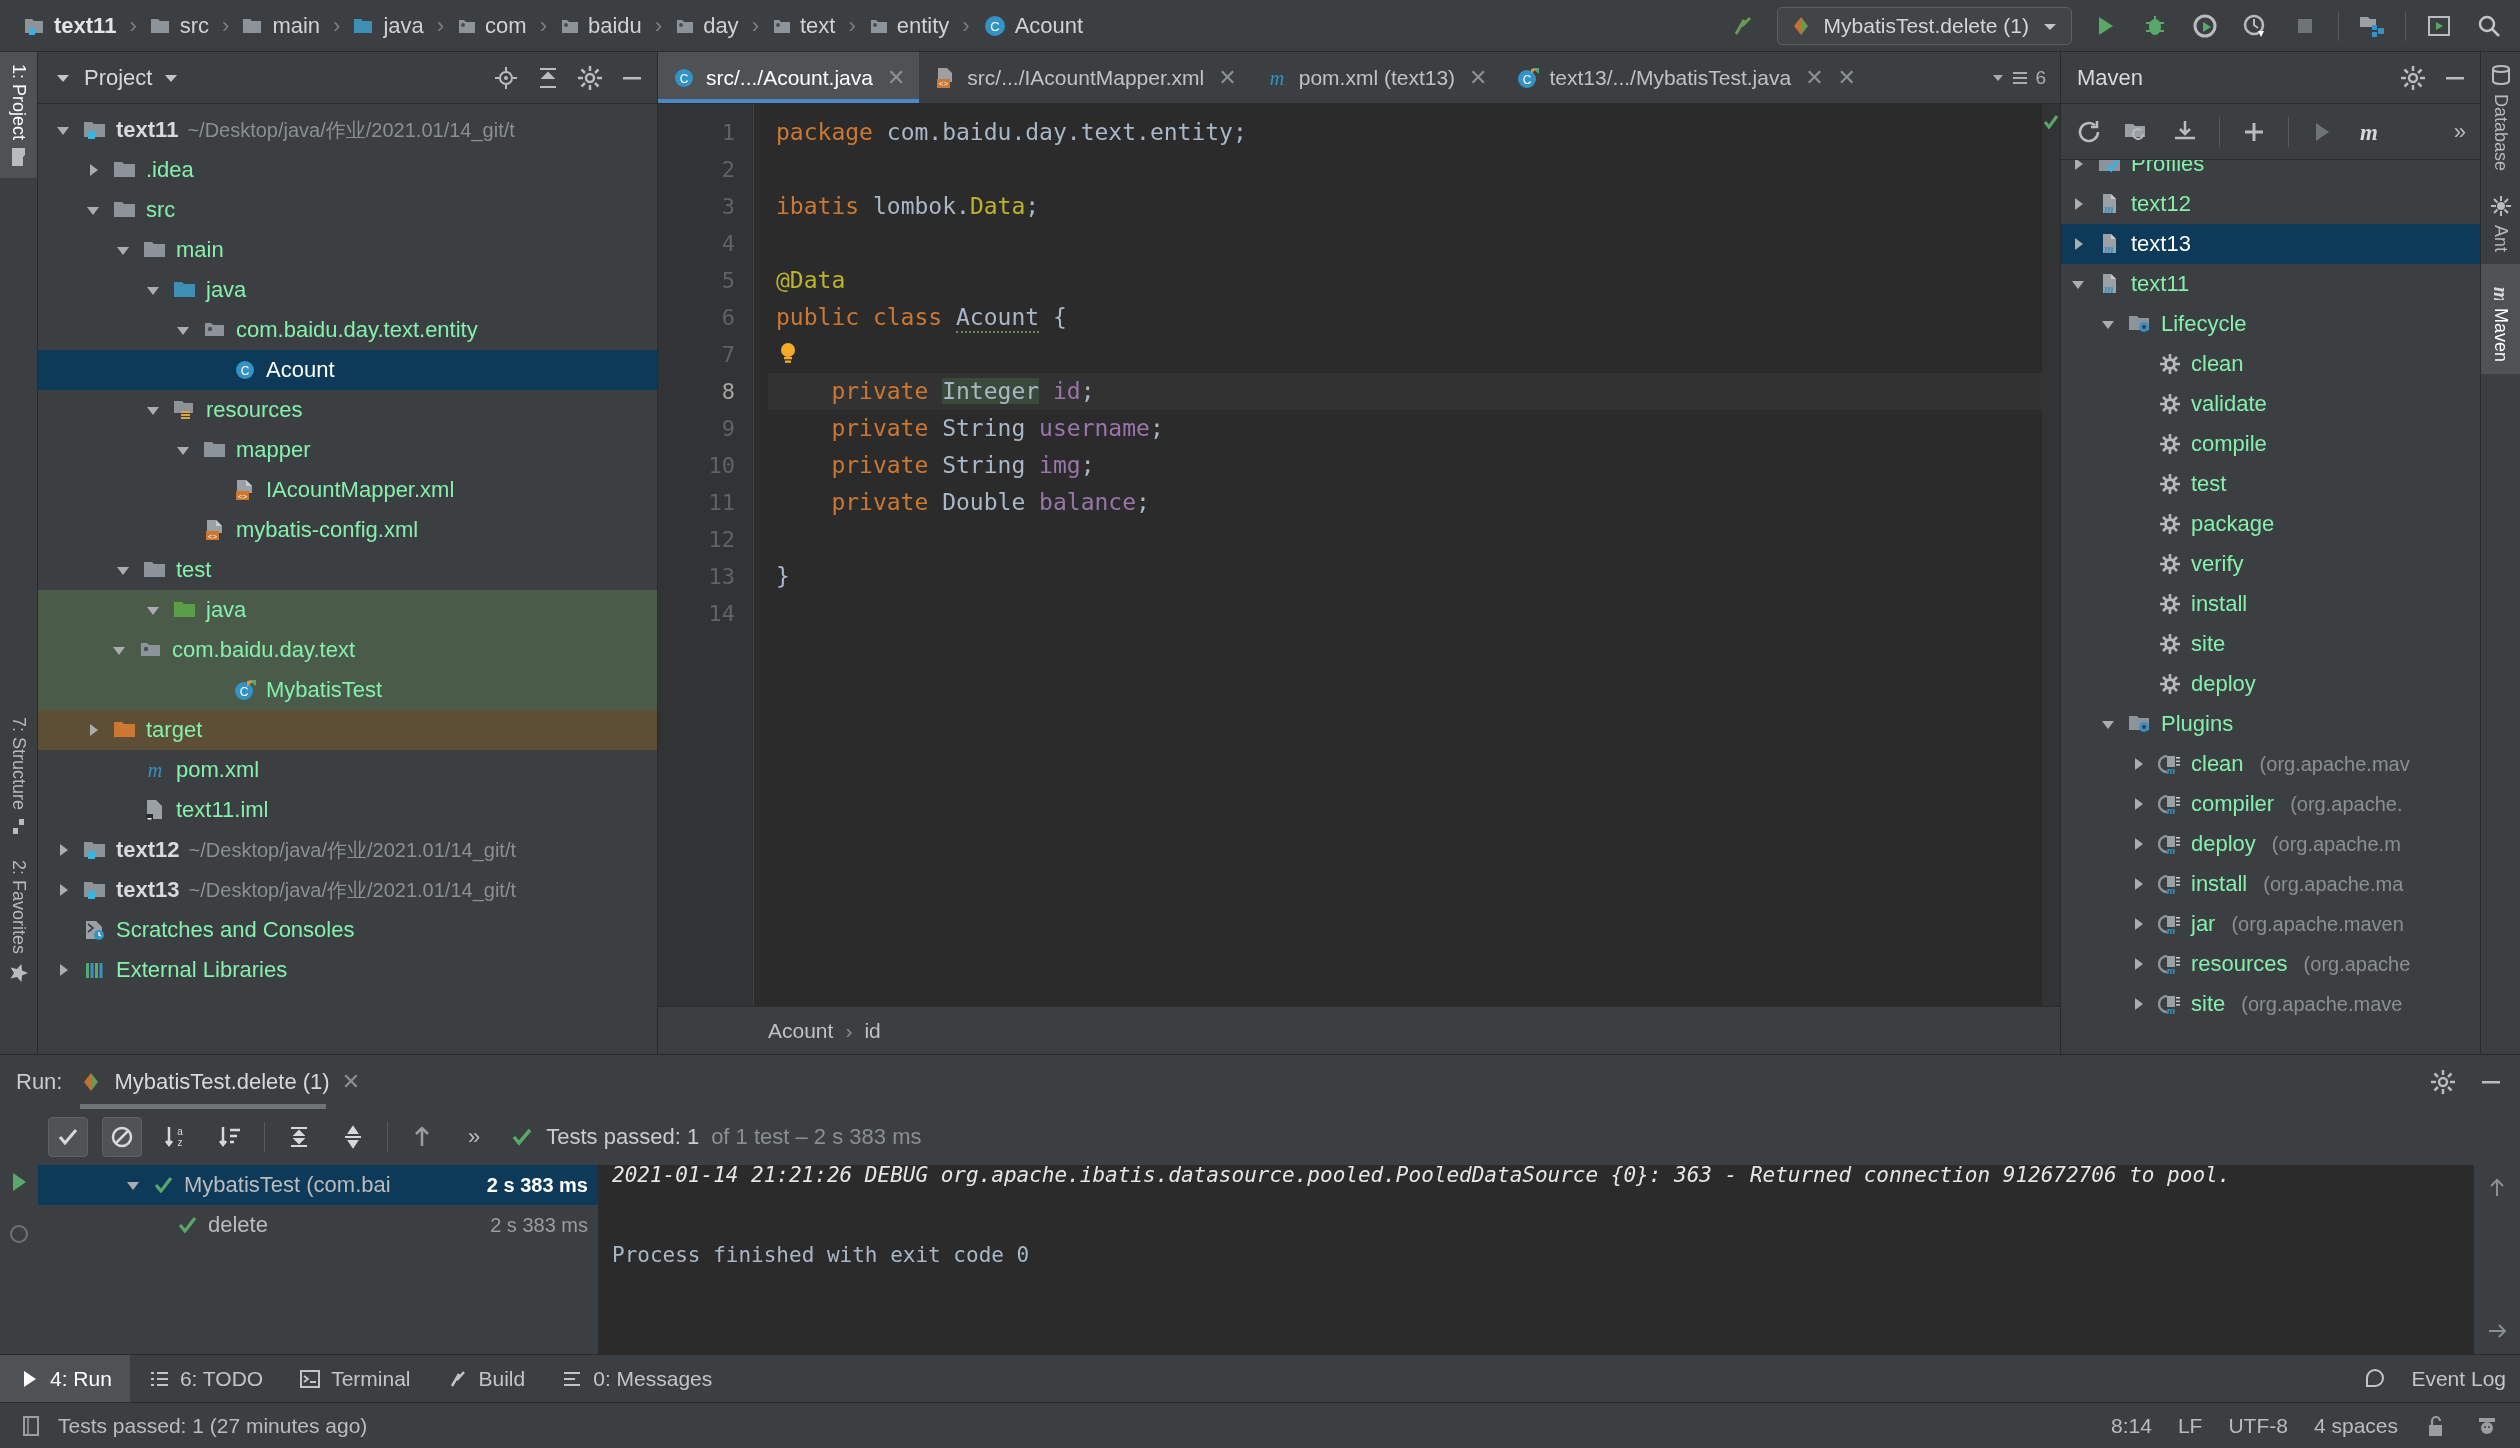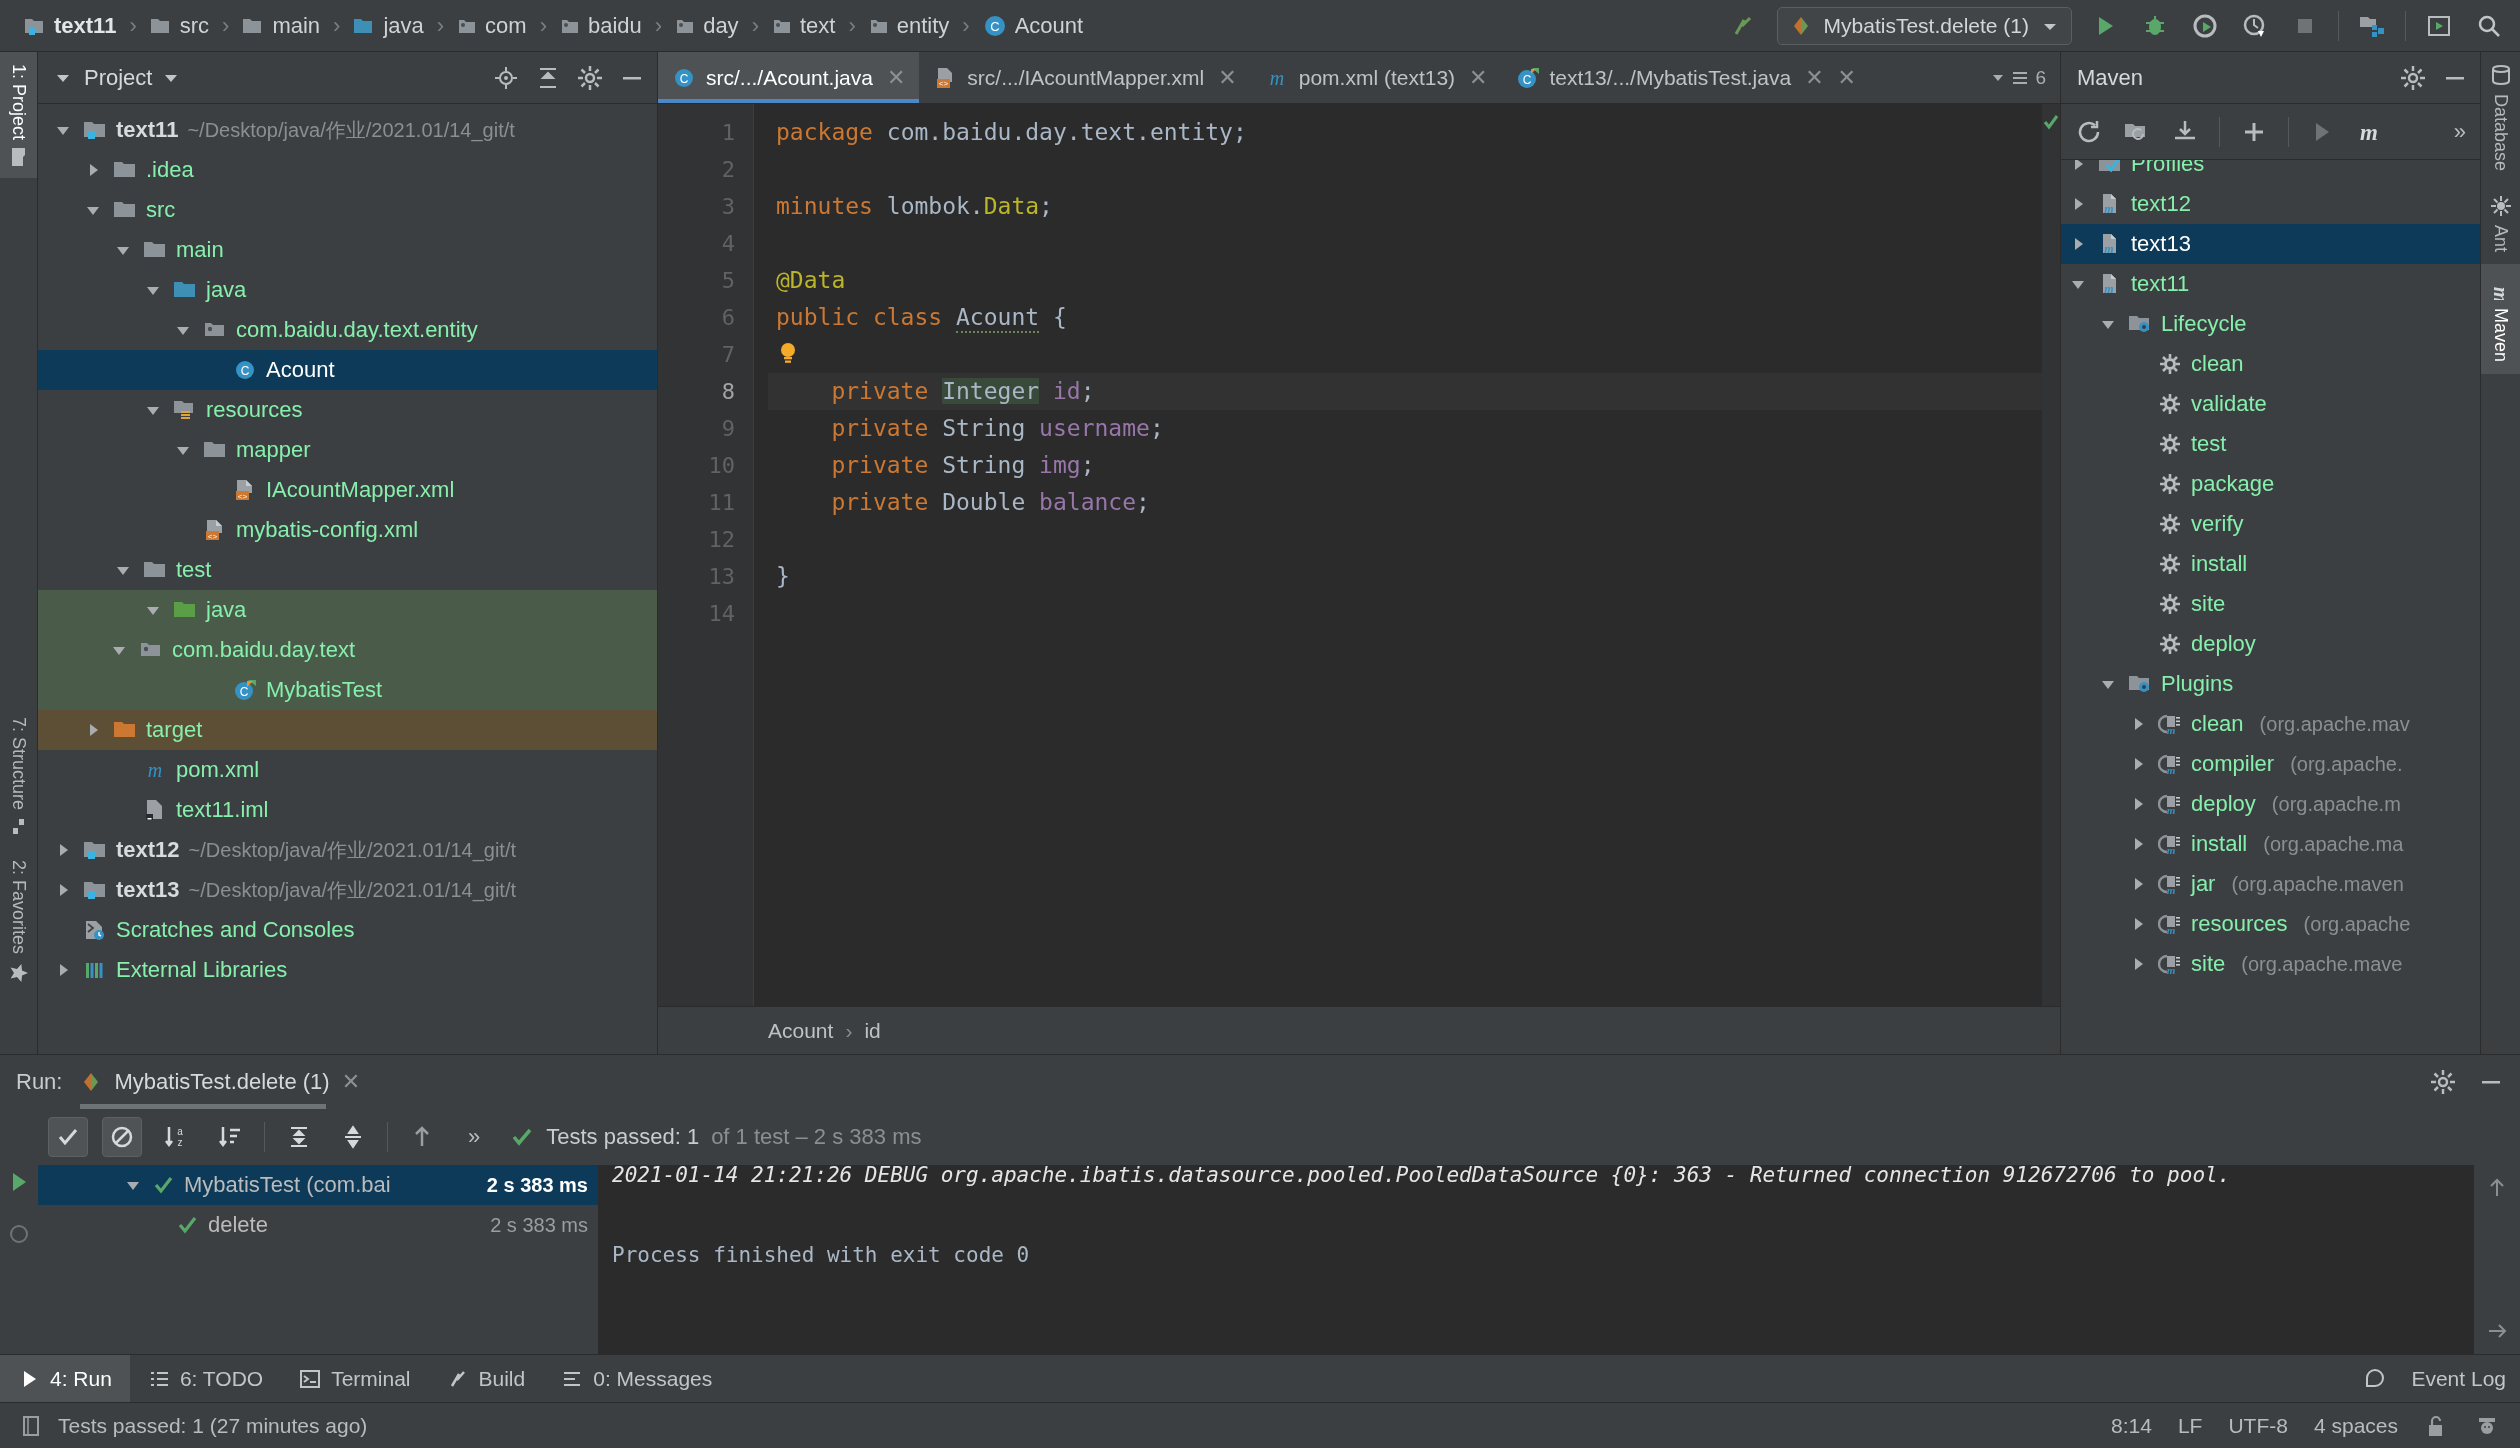--- a/index.html
+++ b/index.html
@@ -757,21 +757,21 @@
             <div class="gl">9</div>
             <div class="gl">10</div>
             <div class="gl">11</div>
             <div class="gl">12</div>
             <div class="gl">13</div>
             <div class="gl">14</div>
           </div>
         <div class="code" id="code-lines">
             <div class="cl"><span class="kw">package </span><span>com.baidu.day.text.entity;</span></div>
             <div class="cl">&nbsp;</div>
-            <div class="cl"><span class="kw">minutes </span><span>lombok.</span><span class="ann">Data</span><span>;</span></div>
+            <div class="cl"><span class="kw">ibatis </span><span>lombok.</span><span class="ann">Data</span><span>;</span></div>
             <div class="cl">&nbsp;</div>
             <div class="cl"><span class="ann">@Data</span></div>
             <div class="cl"><span class="kw">public class </span><span class="wavy">Acount</span><span> {</span></div>
             <div class="cl">&nbsp;<span style="position: absolute; left: 22px; margin-top: 4px;"><svg width="24" height="26" viewBox="0 0 24 26">
                   <circle cx="12" cy="10" r="7" fill="#f5ab28"></circle>
                   <rect x="8" y="17" width="8" height="2.3" fill="#f5ab28"></rect>
                   <rect x="9" y="20.5" width="6" height="2.3" fill="#f5ab28"></rect>
                 </svg></span></div>
             <div class="cl hl"><span class="kw">    private </span><span class="type-hl">Integer</span><span> </span><span class="fld">id</span><span>;</span></div>
             <div class="cl"><span class="kw">    private </span><span>String </span><span class="fld">username</span><span>;</span></div>
@@ -921,20 +921,30 @@
           </div>
           <div class="row" style="padding-left: 66px;">
             <span class="twisty"></span>
             <span class="ico">
               <svg width="24" height="22" viewBox="0 0 24 22">
                 <circle cx="12" cy="11" r="4.5" fill="none" stroke="#b8bcbe" stroke-width="3"></circle>
                 <path d="M12 1v4M12 17v4M2 11h4M18 11h4M5 4l3 3M16 15l3 3M19 4l-3 3M8 15l-3 3" stroke="#b8bcbe" stroke-width="2.6"></path>
               </svg>
             </span>
             <span class="lbl">validate</span>
+          </div>
+          <div class="row" style="padding-left: 66px;">
+            <span class="twisty"></span>
+            <span class="ico">
+              <svg width="24" height="22" viewBox="0 0 24 22">
+                <circle cx="12" cy="11" r="4.5" fill="none" stroke="#b8bcbe" stroke-width="3"></circle>
+                <path d="M12 1v4M12 17v4M2 11h4M18 11h4M5 4l3 3M16 15l3 3M19 4l-3 3M8 15l-3 3" stroke="#b8bcbe" stroke-width="2.6"></path>
+              </svg>
+            </span>
+            <span class="lbl">compile</span>
           </div>
           <div class="row" style="padding-left: 66px;">
             <span class="twisty"></span>
             <span class="ico">
               <svg width="24" height="22" viewBox="0 0 24 22">
                 <circle cx="12" cy="11" r="4.5" fill="none" stroke="#b8bcbe" stroke-width="3"></circle>
                 <path d="M12 1v4M12 17v4M2 11h4M18 11h4M5 4l3 3M16 15l3 3M19 4l-3 3M8 15l-3 3" stroke="#b8bcbe" stroke-width="2.6"></path>
               </svg>
             </span>
             <span class="lbl">test</span>

